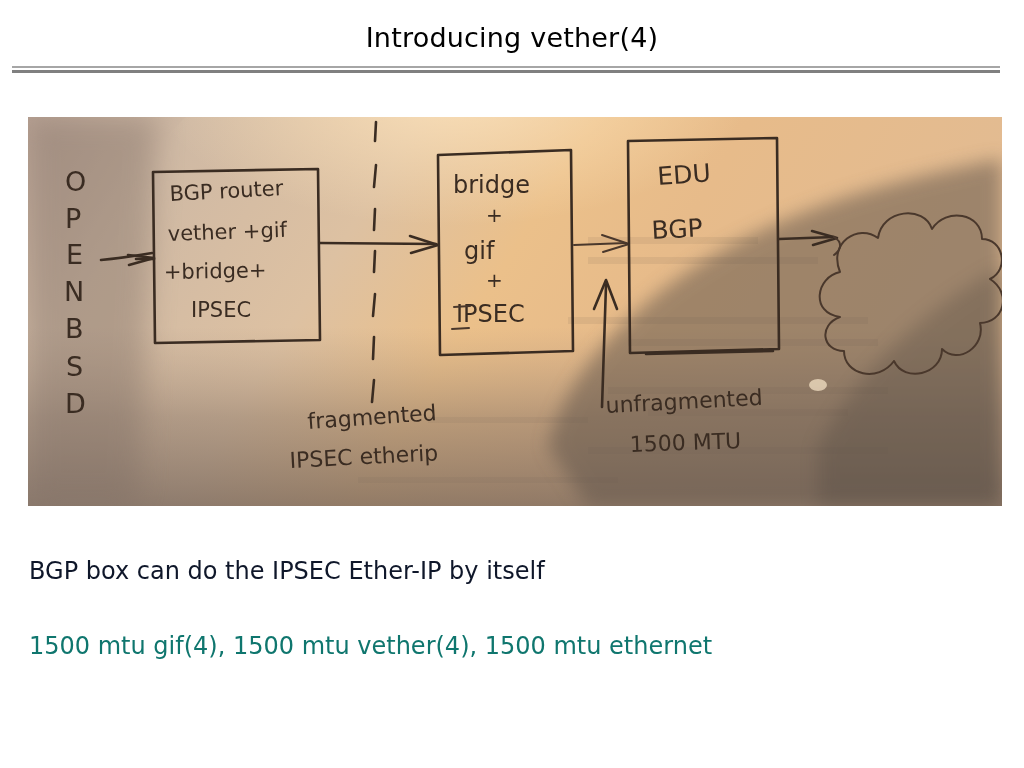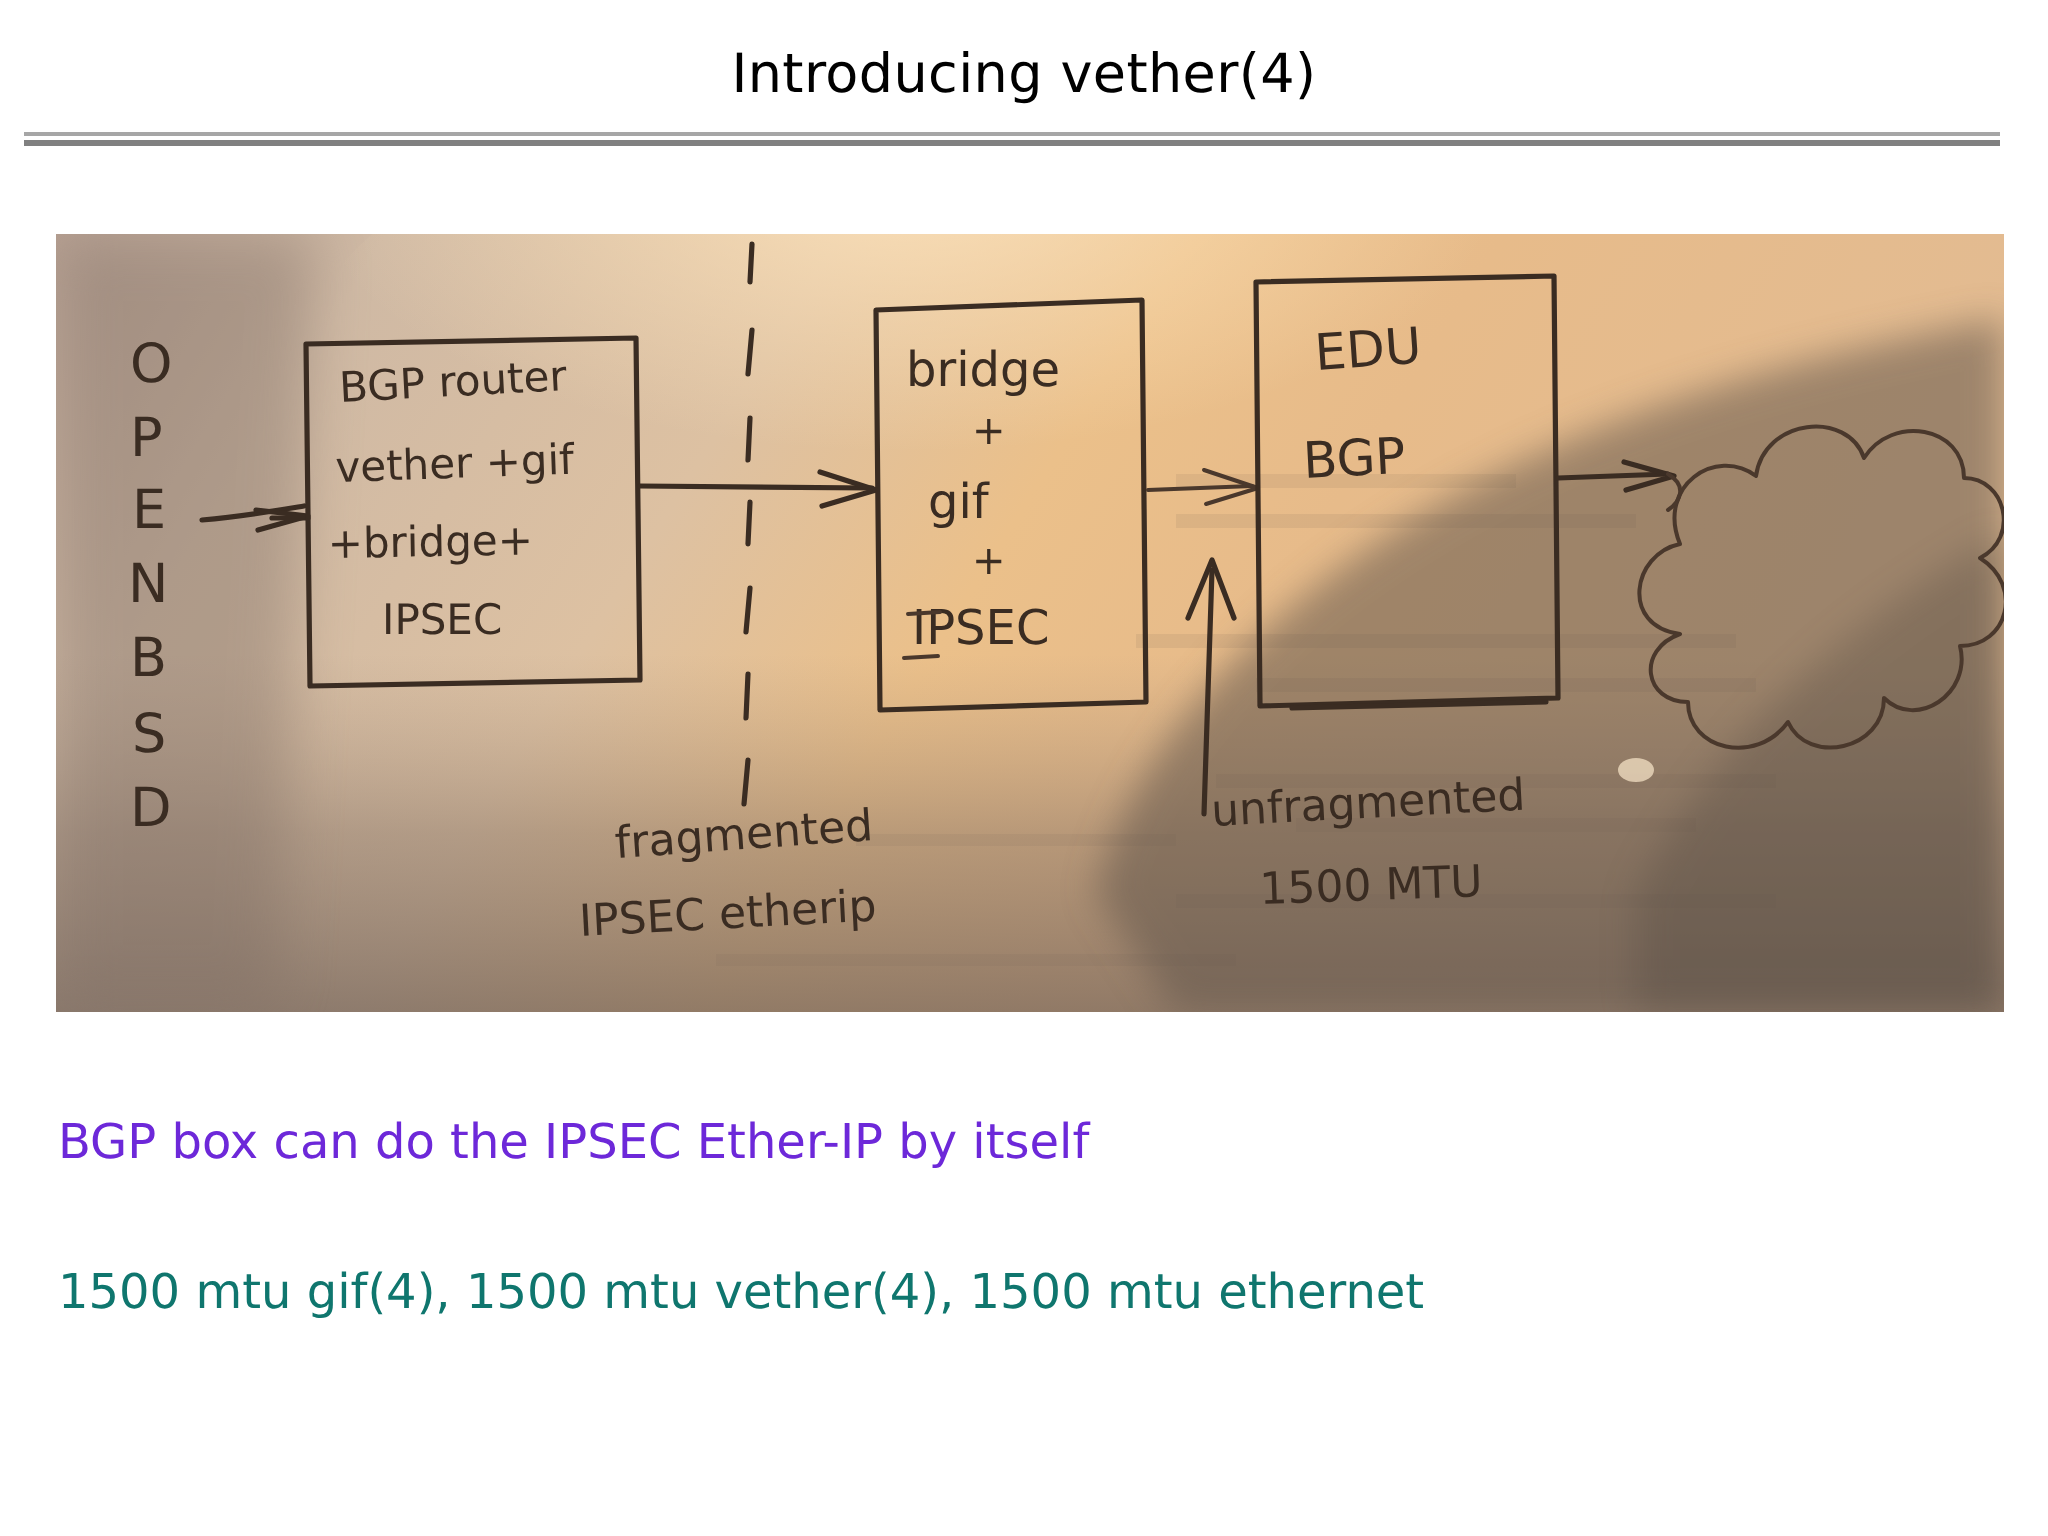--- a/index.html
+++ b/index.html
@@ -252,15 +252,15 @@
       <text x="262" y="351" transform="rotate(-3 262 351)">IPSEC etherip</text>
     </g>
 
     <g class="hand" font-size="22">
       <text x="578" y="296" transform="rotate(-3 578 296)">unfragmented</text>
       <text x="602" y="335" transform="rotate(-2 602 335)">1500  MTU</text>
     </g>
   </svg>
 </div>
 
-<div class="body-line" id="body-line-1" style="color: #6d28d9;">BGP box can do the IPSEC Ether-IP by itself</div>
+<div class="body-line" id="body-line-1" style="color: #0f172a;">BGP box can do the IPSEC Ether-IP by itself</div>
 
 <div class="body-line" id="body-line-2" style="color: #0f766e;">1500 mtu gif(4), 1500 mtu vether(4), 1500 mtu ethernet</div>
 
 </body></html>

